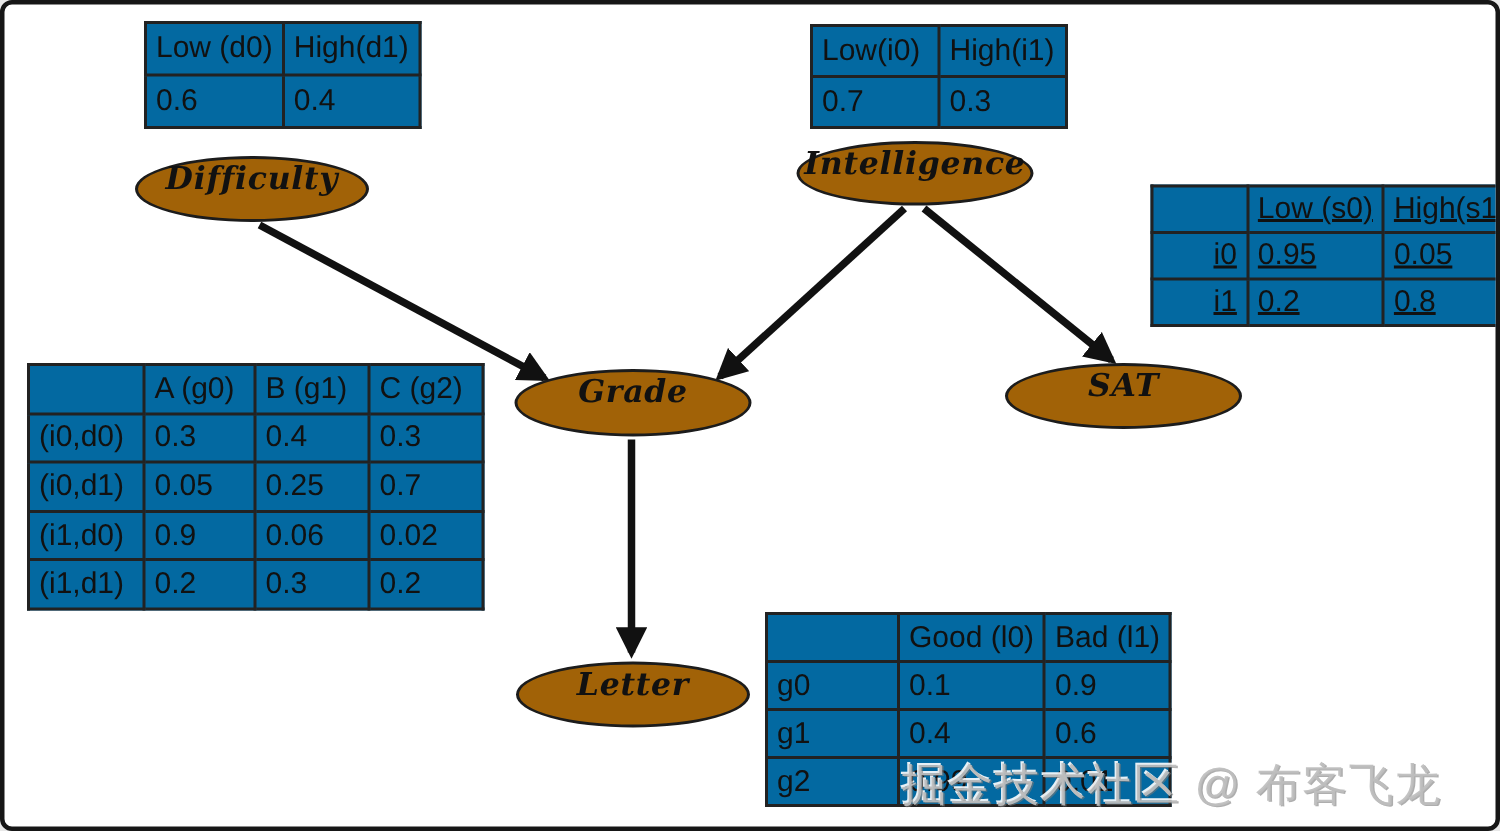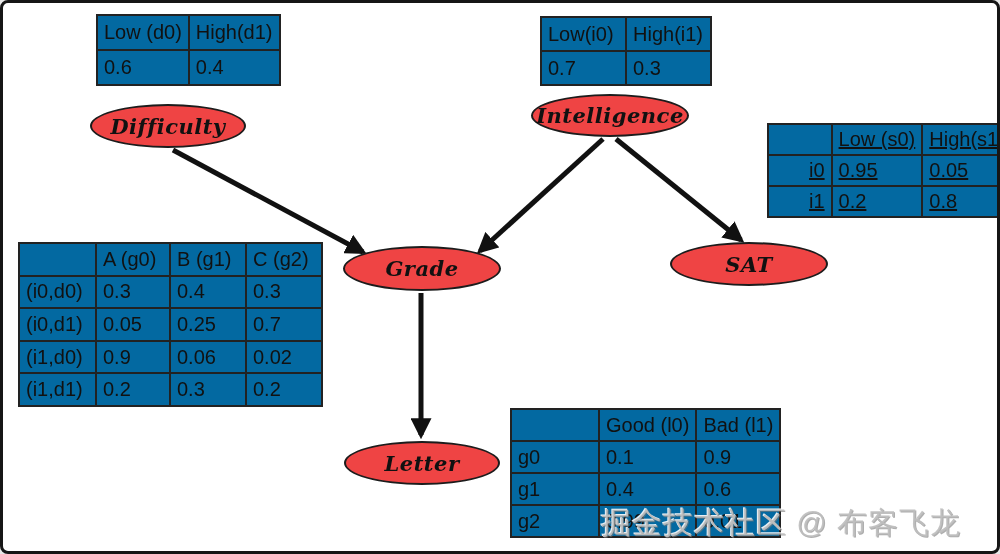--- a/index.html
+++ b/index.html
@@ -23,23 +23,22 @@
     width: 1000px; height: 554px;
     pointer-events: none;
   }
   .edge-line { stroke: #111; stroke-width: 5; }
 
   
   .node {
     position: absolute;
     border: 2px solid #1c1c1c;
     border-radius: 50%;
-    background: #ef4444;
+    background: #a16207;
     display: flex;
-    align-items: center;
     justify-content: center;
     font-family: "DejaVu Serif", serif;
     font-style: italic;
     font-weight: bold;
     font-size: 21px;
     color: #111;
     letter-spacing: 0.5px;
   }
   .node-difficulty   { left:  87px; top: 101px; width: 156px; height: 44px; }
   .node-intelligence { left: 528px; top:  91px; width: 158px; height: 43px; }

